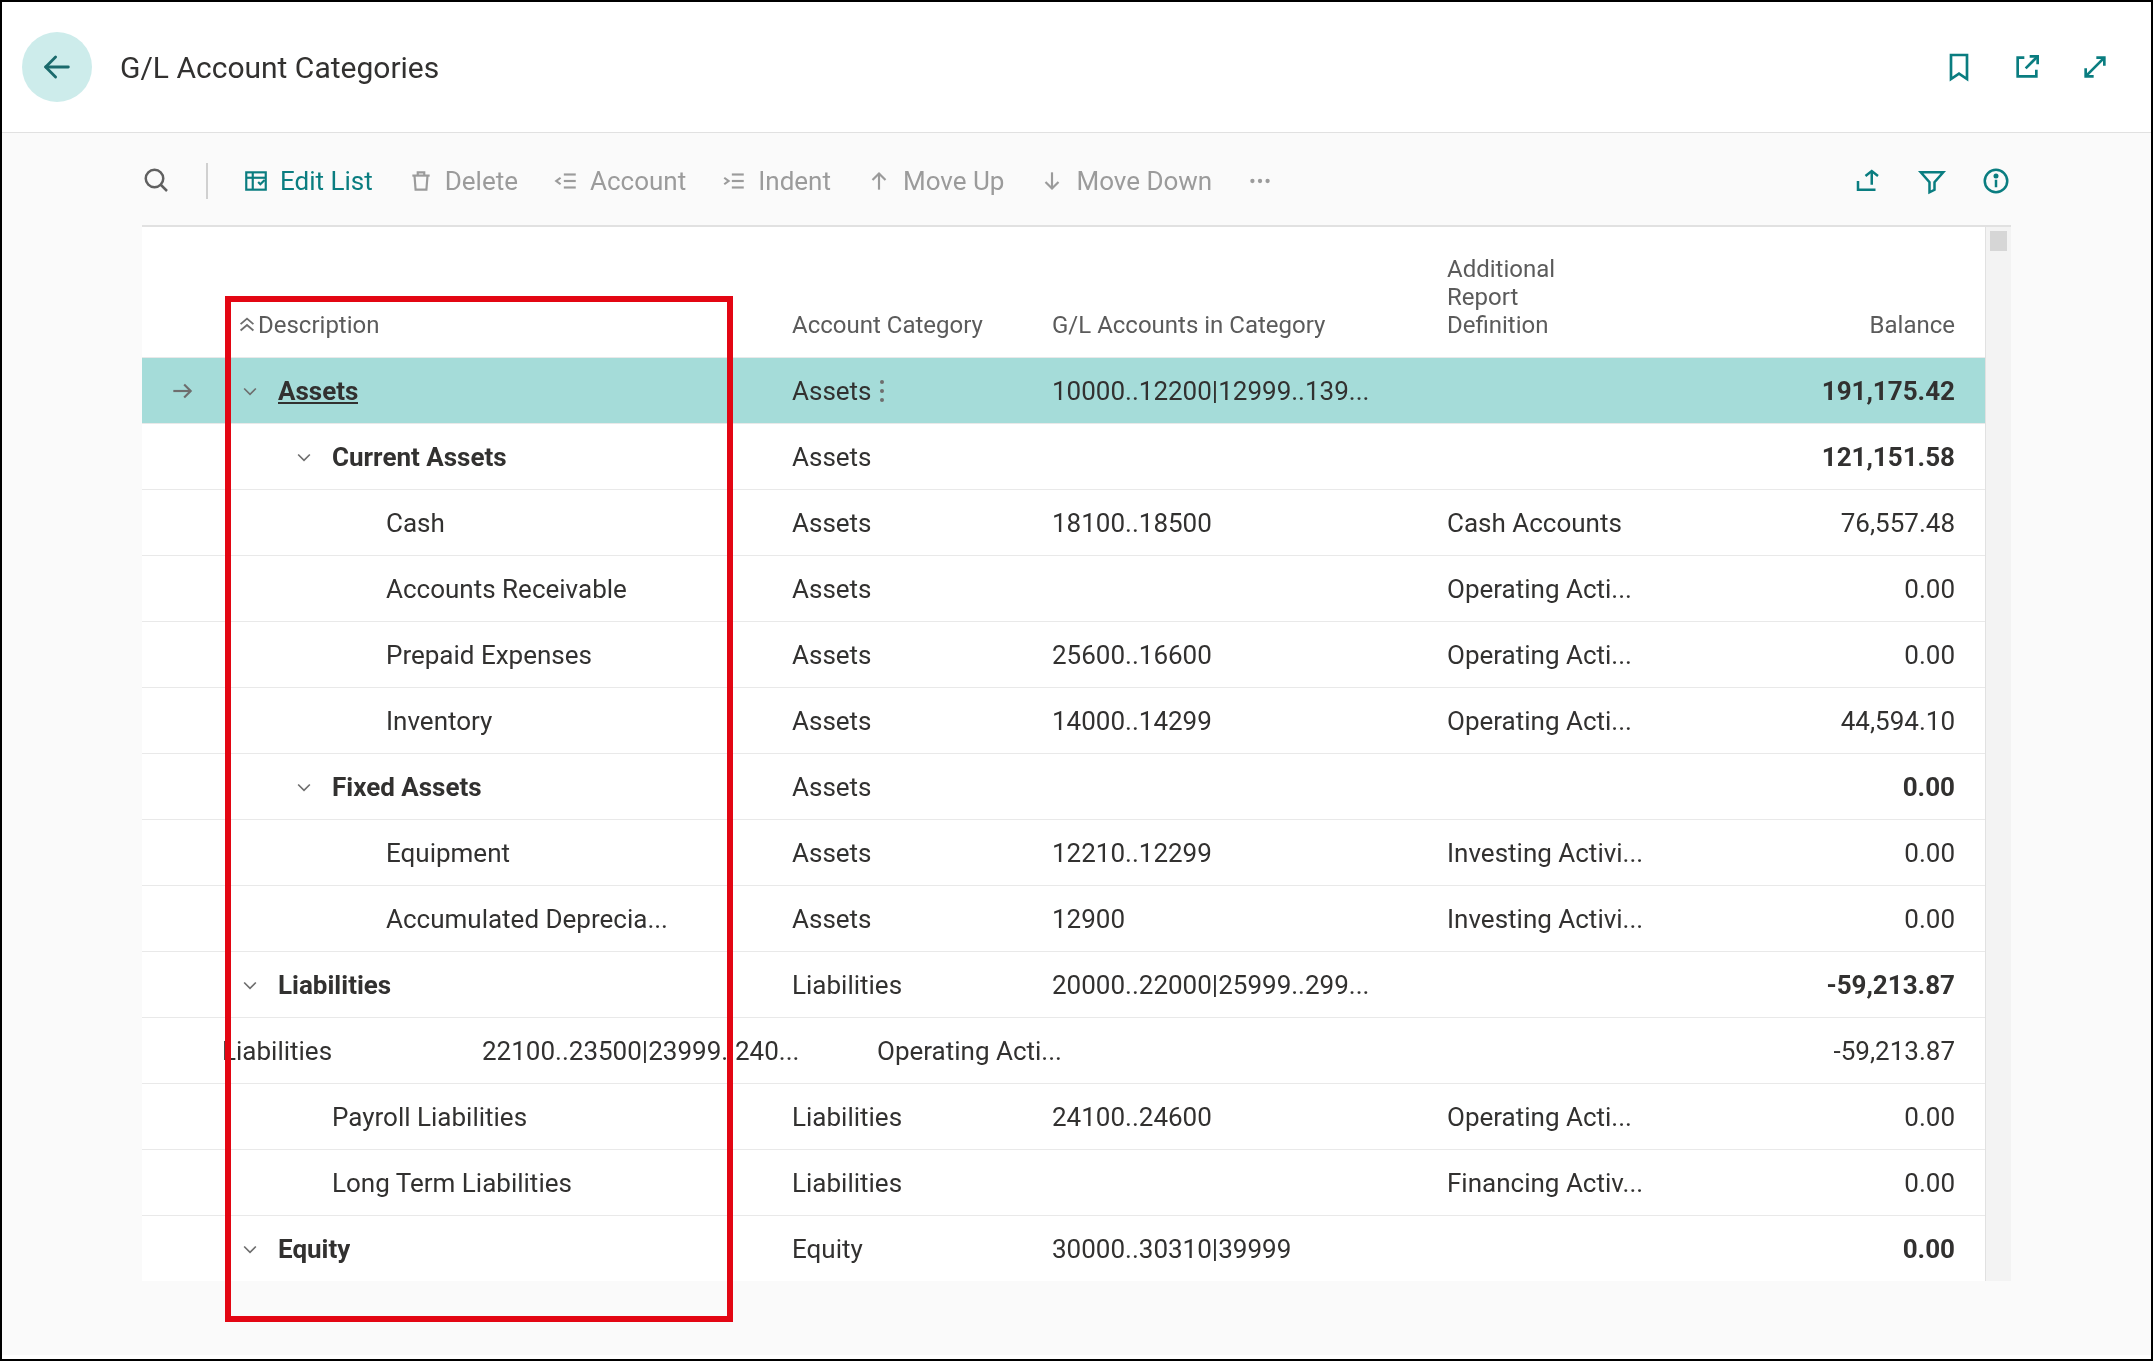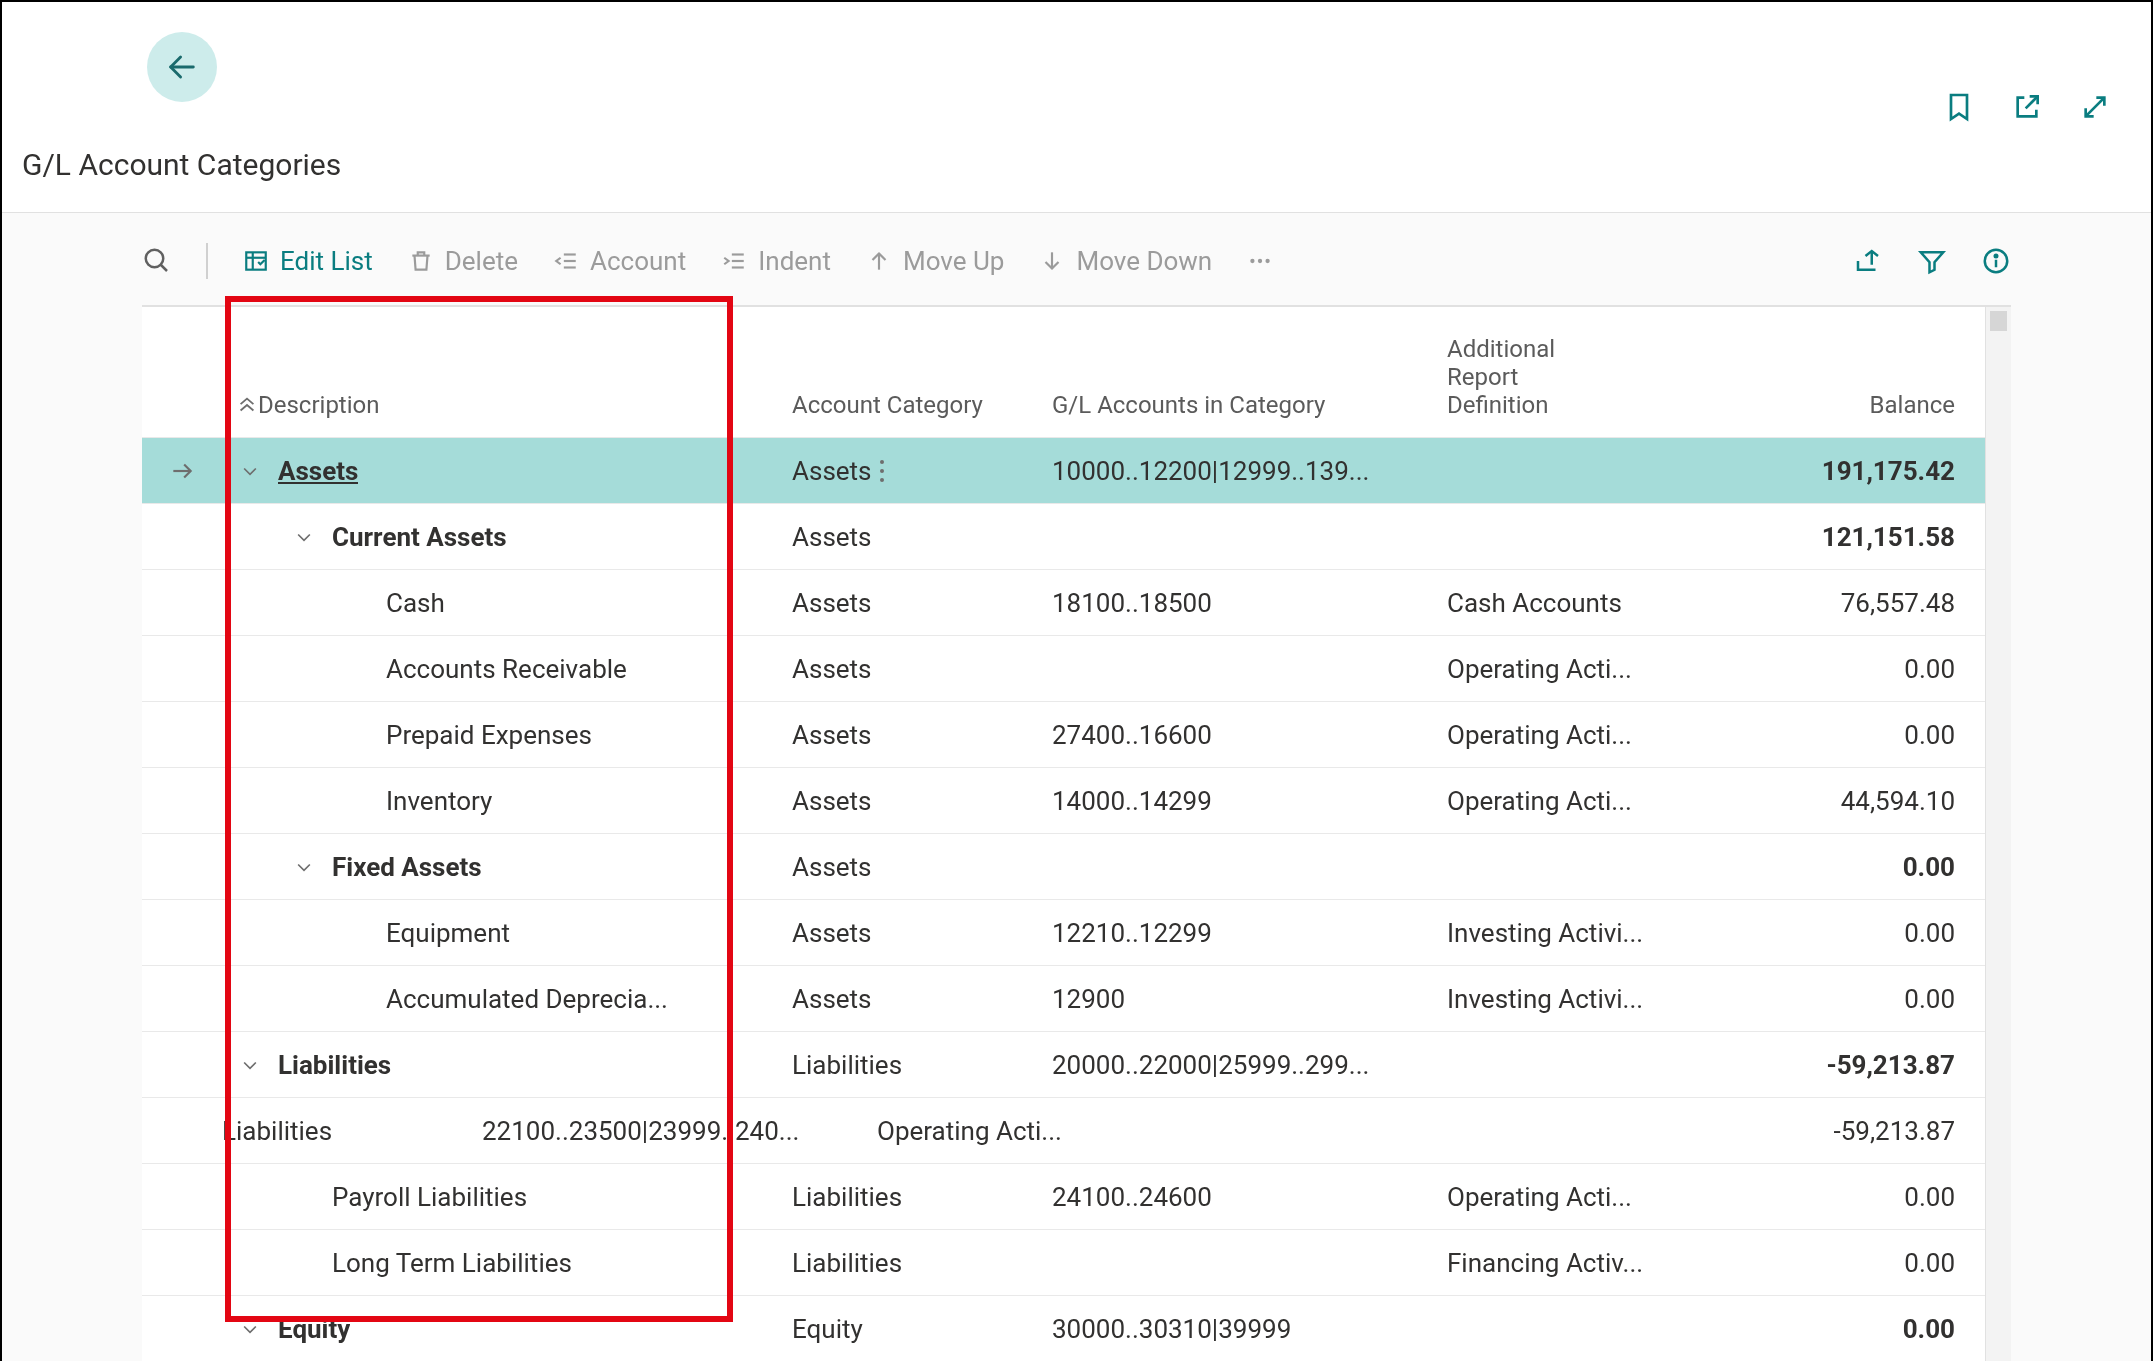--- a/index.html
+++ b/index.html
@@ -20,21 +20,21 @@
   }
   
   .title-bar {
     display: flex;
     align-items: center;
     justify-content: space-between;
     padding: 30px 40px 30px 20px;
     border-bottom: 1px solid #e1e1e1;
     background: #fff;
   }
-  .title-left { display: flex; align-items: center; gap: 45px; flex-direction: column; }
+  .title-left { display: flex; align-items: center; gap: 28px; }
   .back-btn {
     width: 70px; height: 70px;
     border-radius: 50%;
     background: #cdeceb;
     display: flex; align-items: center; justify-content: center;
     color: #1a6a6c;
   }
   .title-text { font-size: 30px; font-weight: 400; color: #323130; }
   .title-right { display: flex; align-items: center; gap: 36px; color: #0a7d80; }
   .icon-btn { cursor: pointer; display:inline-flex; align-items:center; justify-content:center; }
@@ -347,21 +347,21 @@
               <div class="col-def-cell">Operating Acti...</div>
               <div class="col-bal">0.00</div>
             </div>
             <div class="row">
               <div class="col-row-ind"></div>
               <div class="col-desc-cell" style="padding-left:122px">
                 <span class="chev"></span>
                 <span class="desc-text">Prepaid Expenses</span>
               </div>
               <div class="col-cat">Assets</div>
-              <div class="col-gl">27400..16600</div>
+              <div class="col-gl">25600..16600</div>
               <div class="col-def-cell">Operating Acti...</div>
               <div class="col-bal">0.00</div>
             </div>
             <div class="row">
               <div class="col-row-ind"></div>
               <div class="col-desc-cell" style="padding-left:122px">
                 <span class="chev"></span>
                 <span class="desc-text">Inventory</span>
               </div>
               <div class="col-cat">Assets</div>

